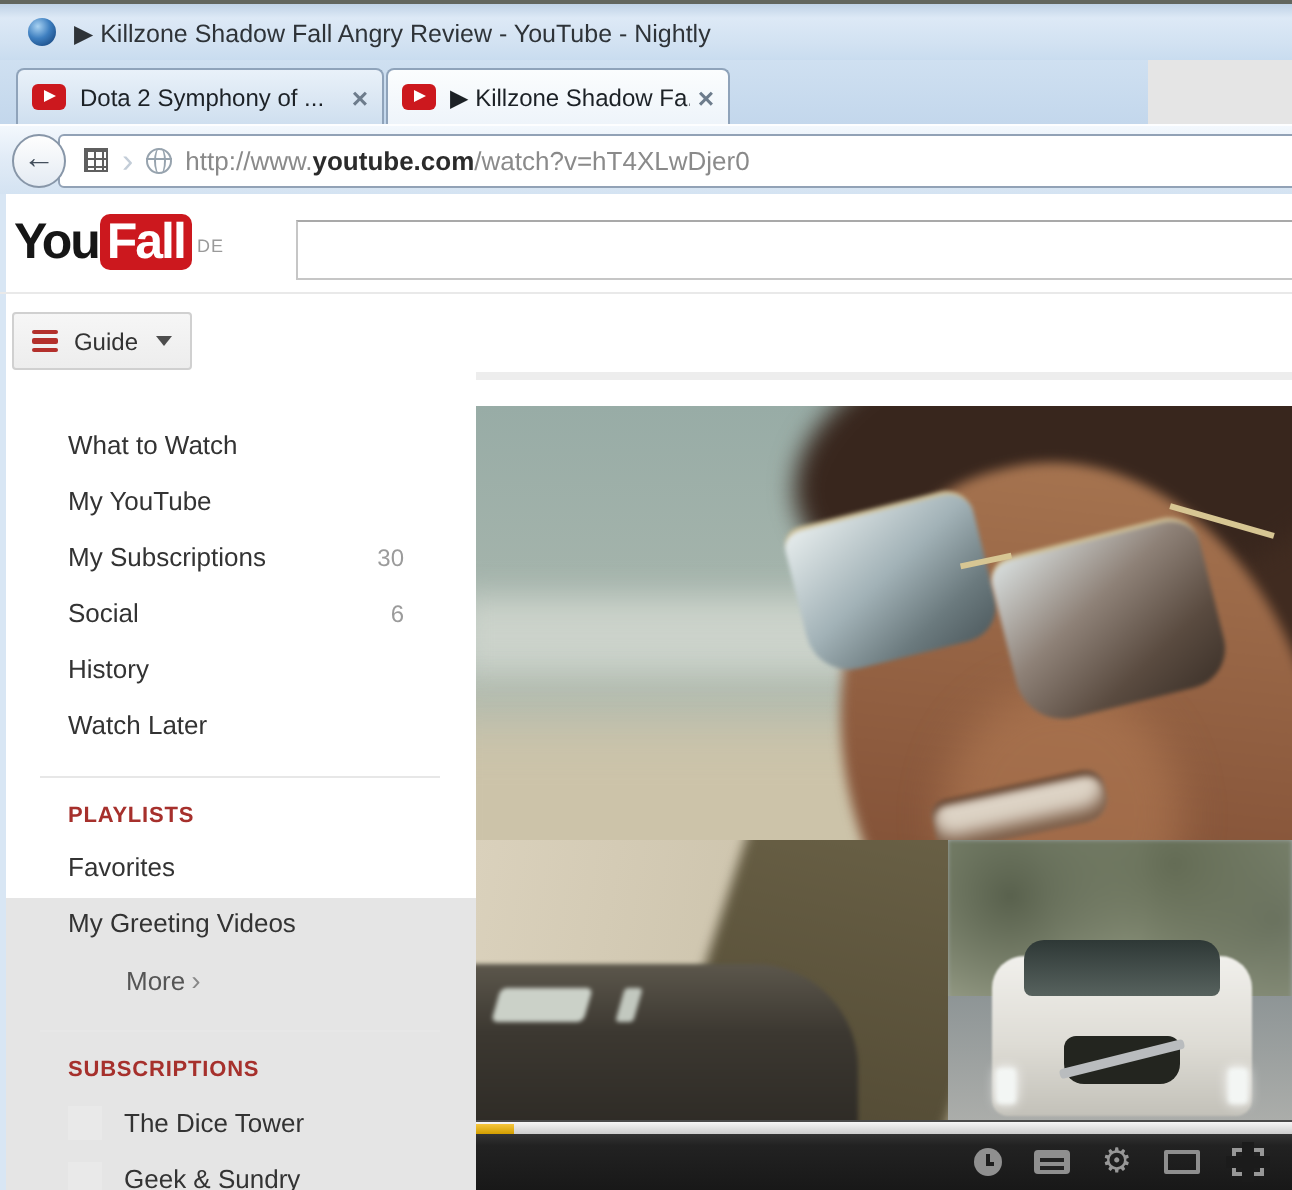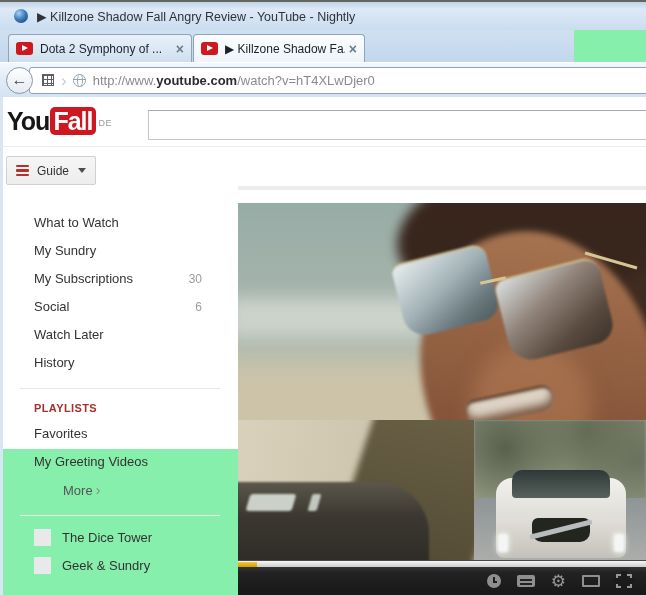--- a/index.html
+++ b/index.html
@@ -1,18 +1,18 @@
 <!DOCTYPE html>
 <html><head>
 <meta charset="utf-8">
 <style>
   * { margin:0; padding:0; box-sizing:border-box; }
   html,body { background:#9a9a9a; }
   body { font-family:"Liberation Sans","DejaVu Sans",sans-serif; }
-  .window { position:relative; width:646px; height:595px; overflow:hidden; background:#86efac; }
+  .window { position:relative; width:646px; height:595px; overflow:hidden; background:#e5e5e5; }
 
   
   .titlebar { position:absolute; left:0; top:0; width:646px; height:30px;
     background:linear-gradient(180deg,#bfd2e6 0%,#dde9f6 25%,#d2e2f2 70%,#c9dcef 100%);
     border-top:2px solid #62665e; display:flex; align-items:center; }
   .nightly-globe { width:14px; height:14px; border-radius:50%; margin-left:14px;
     background:radial-gradient(circle at 35% 30%, #a8d2f2 0%, #3e7fc0 45%, #16457e 90%); }
   .title-text { margin-left:9px; font-size:12.5px; color:#2e3338; }
 
   
@@ -228,50 +228,51 @@
         </span>
       <span class="guide-label">Guide</span>
       <span class="guide-caret"></span>
     </button>
 
     <div class="sidebar">
       <div class="side-item">
         <span>What to Watch</span>
       </div>
       <div class="side-item">
-        <span>My Sundry</span>
+        <span>My YouTube</span>
       </div>
       <div class="side-item">
         <span>My Subscriptions</span>
         <span class="si-count">30</span>
       </div>
       <div class="side-item">
         <span>Social</span>
         <span class="si-count">6</span>
       </div>
       <div class="side-item">
+        <span>History</span>
+      </div>
+      <div class="side-item">
         <span>Watch Later</span>
-      </div>
-      <div class="side-item">
-        <span>History</span>
       </div>
 
       <div class="side-divider"></div>
       <div class="side-header">PLAYLISTS</div>
       <div class="side-item">
         <span>Favorites</span>
       </div>
       <div class="side-item">
         <span>My Greeting Videos</span>
       </div>
       <div class="side-more">
         <span>More</span><span class="mchev">›</span>
       </div>
 
       <div class="side-divider"></div>
+      <div class="side-header">SUBSCRIPTIONS</div>
       <div class="sub-item">
         <span class="sub-thumb"></span>
         <span>The Dice Tower</span>
       </div>
       <div class="sub-item">
         <span class="sub-thumb"></span>
         <span>Geek &amp; Sundry</span>
       </div>
     </div>
 

